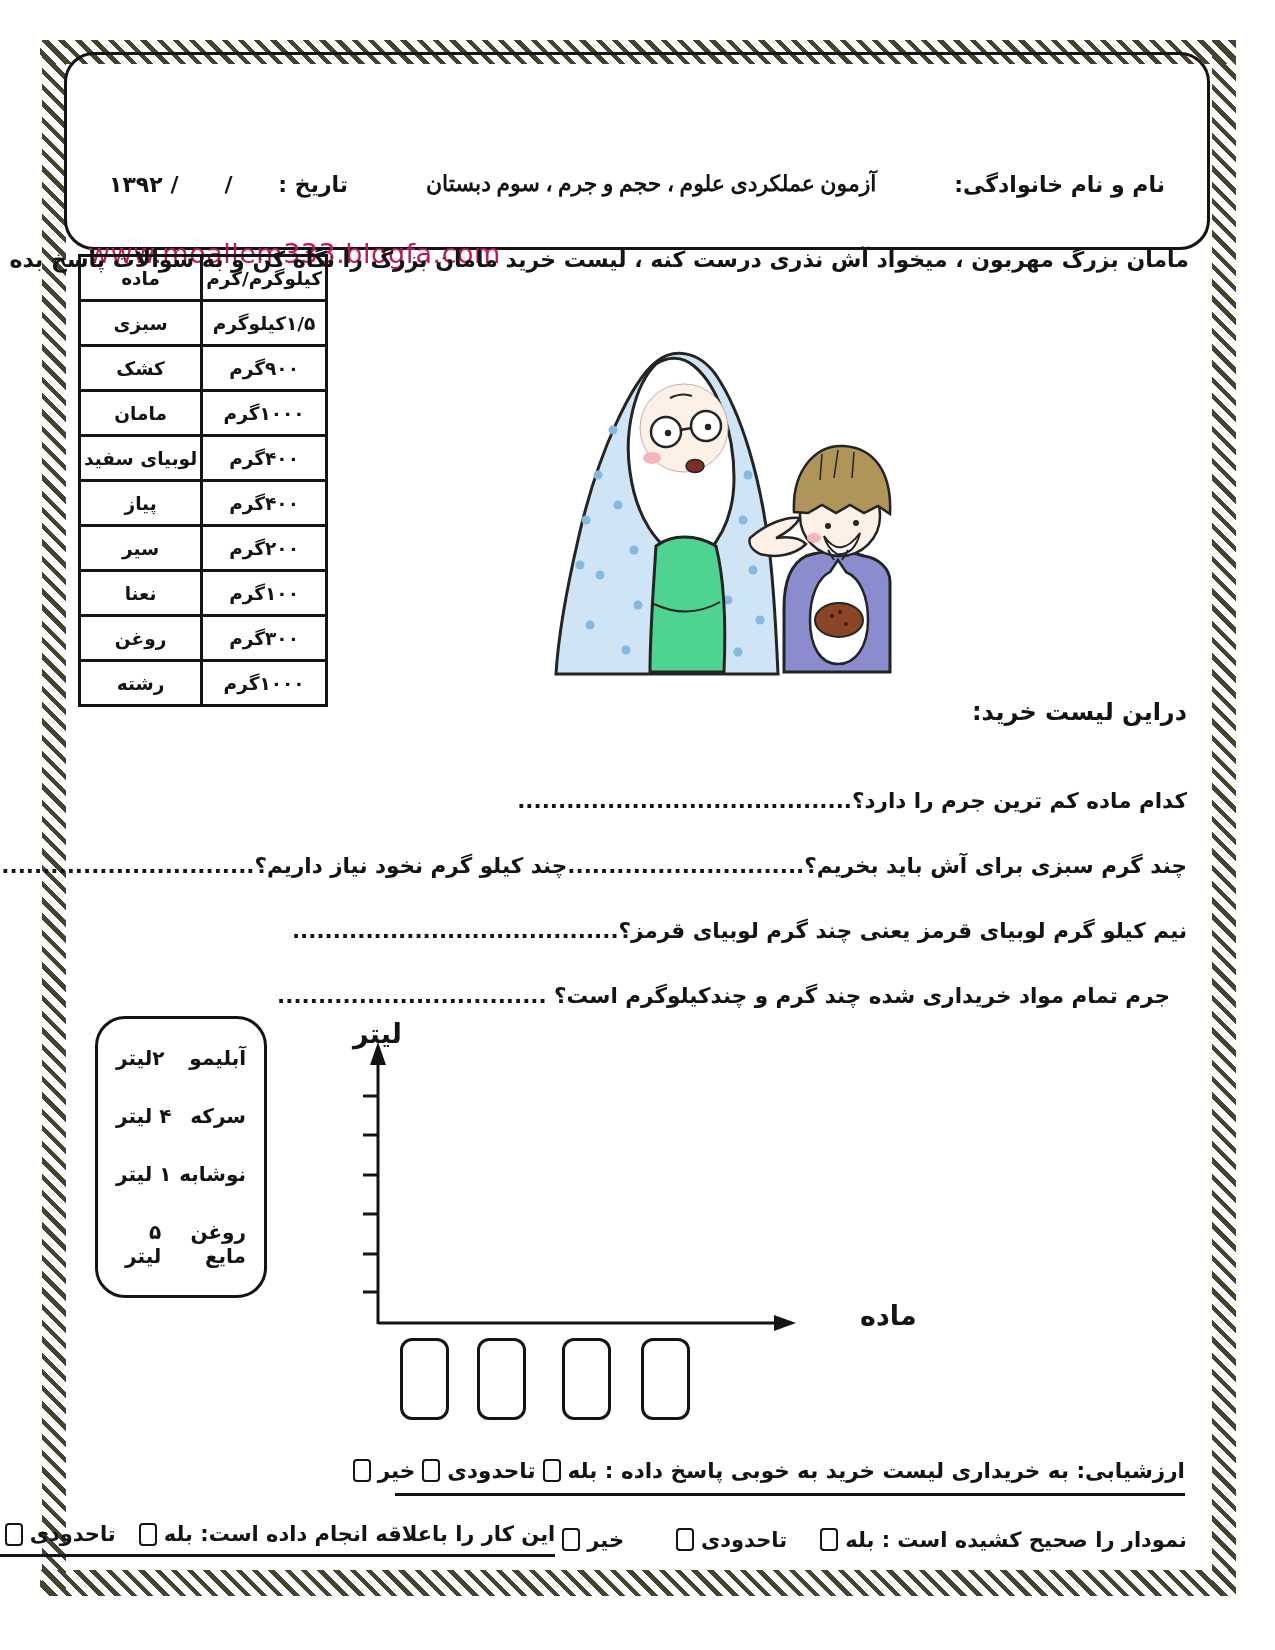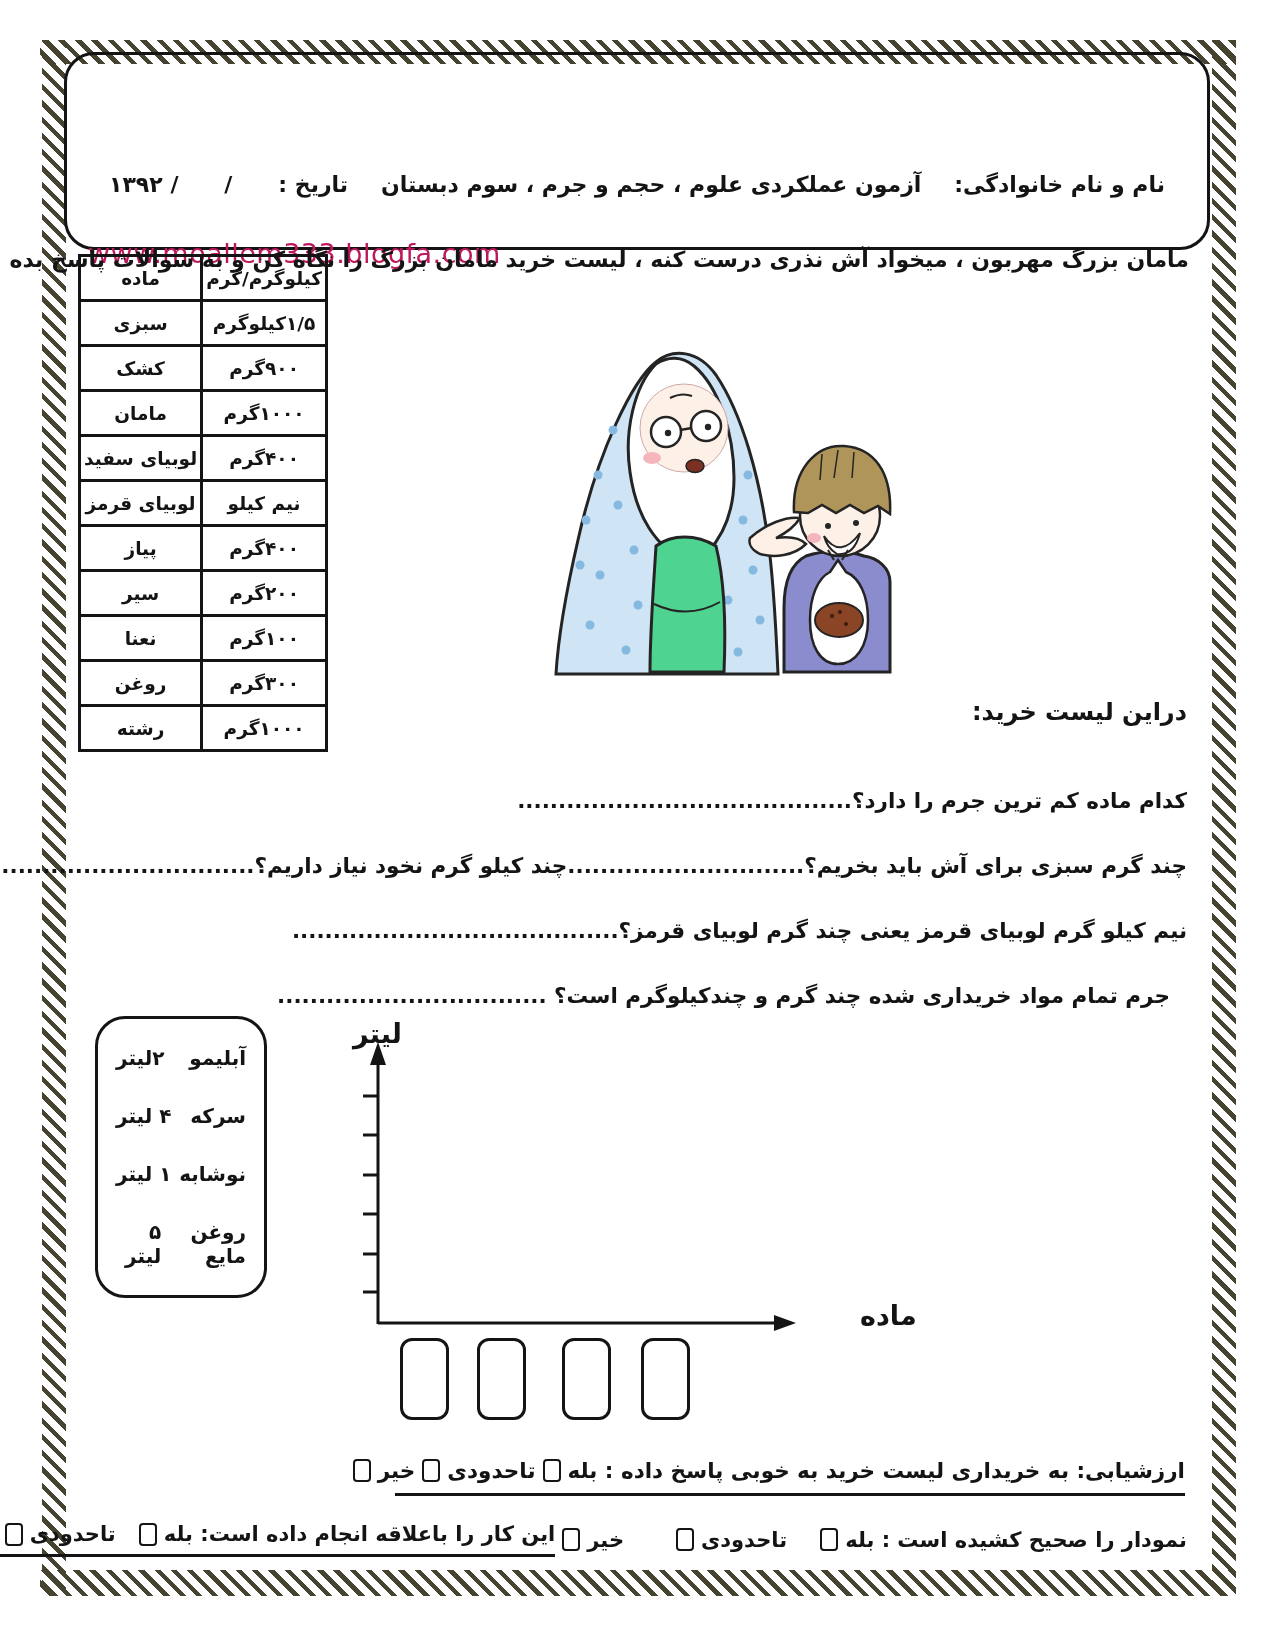--- a/index.html
+++ b/index.html
@@ -11,21 +11,21 @@
   .hatch-top{left:40px;top:40px;width:1196px;height:24px;}
   .hatch-bottom{left:40px;top:1570px;width:1196px;height:26px;}
   .hatch-left{left:42px;top:40px;width:24px;height:1556px;}
   .hatch-right{left:1212px;top:40px;width:24px;height:1556px;}
 
   
   .header-box{position:absolute;left:64px;top:52px;width:1146px;height:198px;box-sizing:border-box;
               border:3px solid #141414;border-radius:30px;display:flex;direction:rtl;
               justify-content:space-between;align-items:flex-end;padding:0 42px 50px 42px;}
   .header-box span{font-size:22px;font-weight:700;white-space:nowrap;}
-  .hdr-title{font-weight:700;}
+  .hdr-title{font-weight:700;font-family:Liberation Serif, serif;}
 
   .website{position:absolute;left:88px;top:238px;font-size:27px;color:#be185d;letter-spacing:.5px;}
 
   .intro{position:absolute;right:86px;top:247px;direction:rtl;text-align:right;
          font-size:22px;font-weight:700;white-space:nowrap;}
 
   
   .shop-table{position:absolute;left:78px;top:254px;border-collapse:collapse;}
   .shop-table td{border:3px solid #141414;width:109px;height:42px;text-align:center;vertical-align:middle;
                  font-size:18.5px;font-weight:700;direction:rtl;padding:0 3px;white-space:nowrap;}
@@ -97,24 +97,20 @@
           <td>کشک</td>
           <td>۹۰۰گرم</td>
         </tr>
         <tr>
           <td>مامان</td>
           <td>۱۰۰۰گرم</td>
         </tr>
         <tr>
           <td>لوبیای سفید</td>
           <td>۴۰۰گرم</td>
-        </tr>
-        <tr>
-          <td>لوبیای قرمز</td>
-          <td>نیم کیلو</td>
         </tr>
         <tr>
           <td>پیاز</td>
           <td>۴۰۰گرم</td>
         </tr>
         <tr>
           <td>سیر</td>
           <td>۲۰۰گرم</td>
         </tr>
         <tr>

